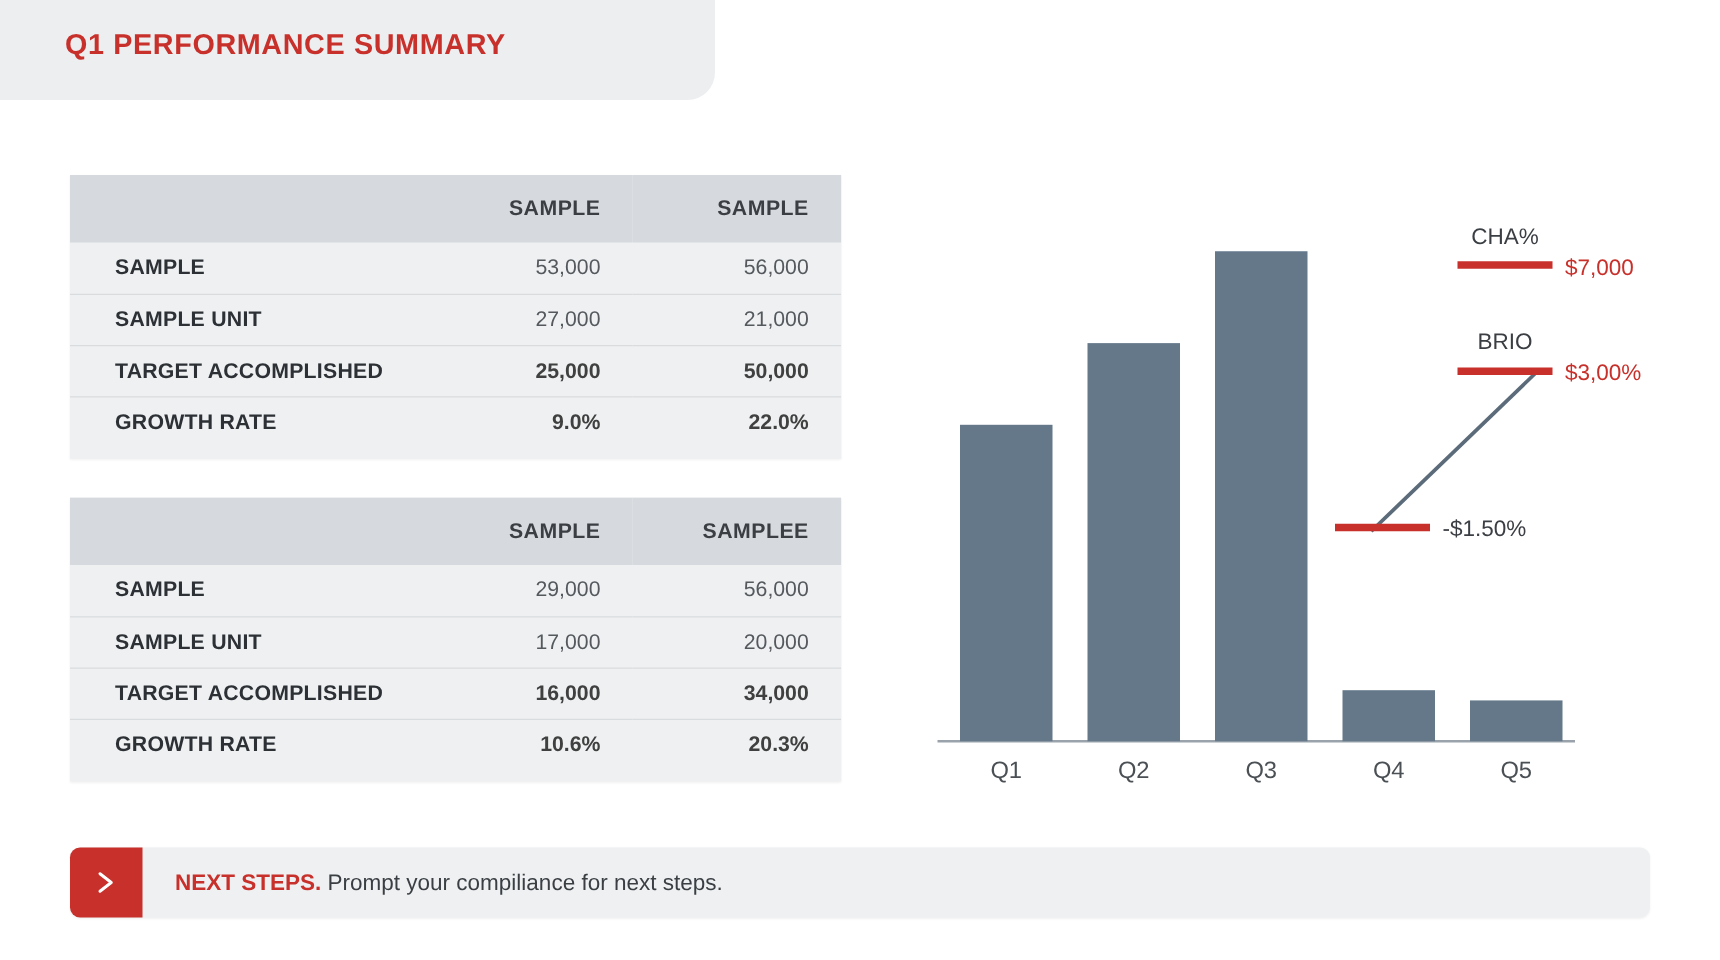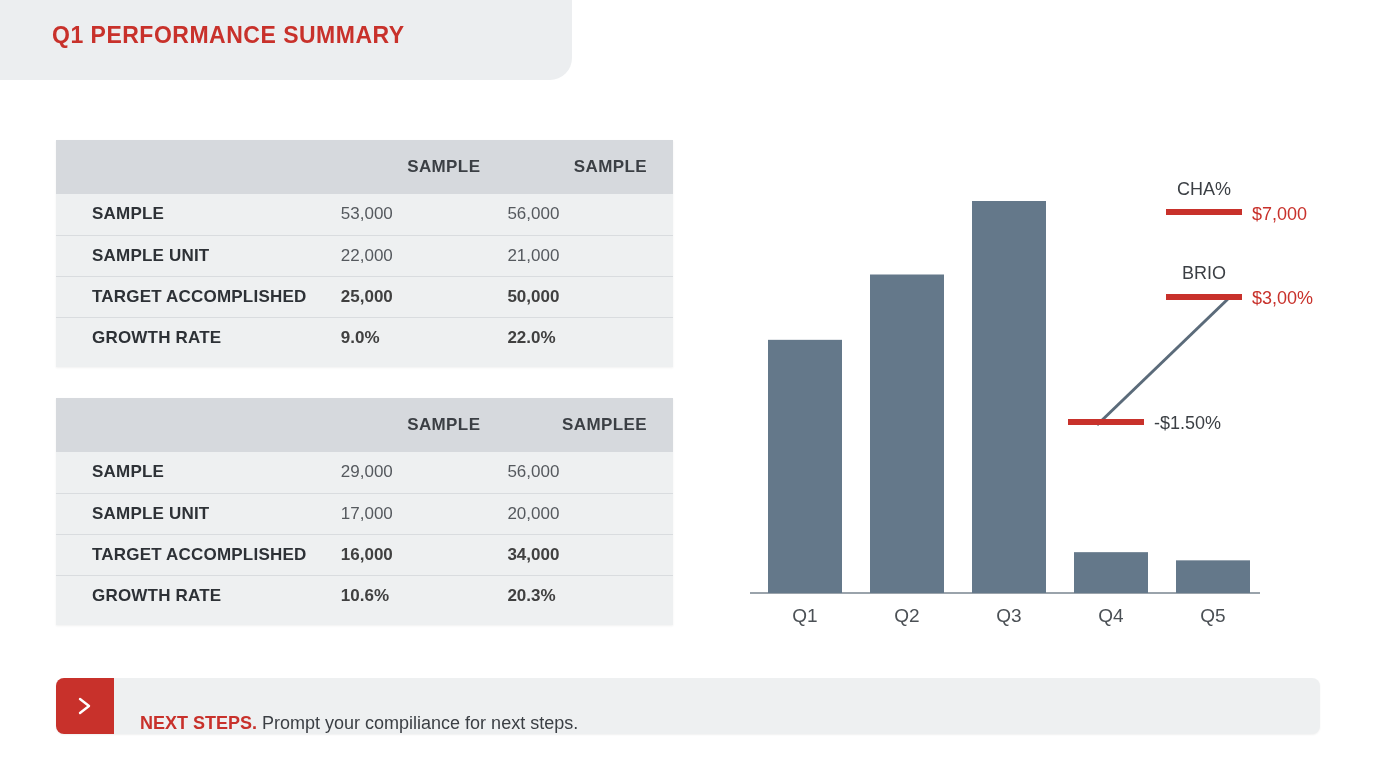--- a/index.html
+++ b/index.html
@@ -64,21 +64,21 @@
     color: #3b3f44;
     text-align: right;
     padding-right: 26px;
     letter-spacing: 0.4px;
   }
   .panel thead th.col-label { text-align: left; padding-left: 36px; }
   .panel tbody tr { height: 41px; }
   .panel tbody td {
     font-size: 17px;
     color: #55595e;
-    text-align: left;
+    text-align: right;
     padding-right: 26px;
     border-bottom: 1px solid #d9dcdf;
   }
   .panel tbody tr:last-child td { border-bottom: none; }
   .panel tbody td.row-label {
     text-align: left;
     padding-left: 36px;
     font-weight: bold;
     color: #2d3136;
     letter-spacing: 0.2px;
@@ -104,21 +104,21 @@
   
   .footer {
     position: absolute;
     left: 56px;
     top: 678px;
     width: 1264px;
     height: 56px;
     background: #eef0f1;
     border-radius: 8px;
     display: flex;
-    align-items: flex-end;
+    align-items: center;
     box-shadow: 0 1px 2px rgba(0,0,0,0.06);
   }
   .footer .arrow-box {
     width: 58px;
     height: 56px;
     background: #c8312b;
     border-radius: 8px 0 0 8px;
     display: flex;
     align-items: center;
     justify-content: center;
@@ -157,21 +157,21 @@
       </tr>
     </thead>
     <tbody>
       <tr>
         <td class="row-label">SAMPLE</td>
         <td>53,000</td>
         <td>56,000</td>
       </tr>
       <tr>
         <td class="row-label">SAMPLE UNIT</td>
-        <td>22,000</td>
+        <td>27,000</td>
         <td>21,000</td>
       </tr>
       <tr>
         <td class="row-label">TARGET ACCOMPLISHED</td>
         <td class="accent">25,000</td>
         <td class="accent">50,000</td>
       </tr>
       <tr>
         <td class="row-label">GROWTH RATE</td>
         <td class="accent">9.0%</td>

